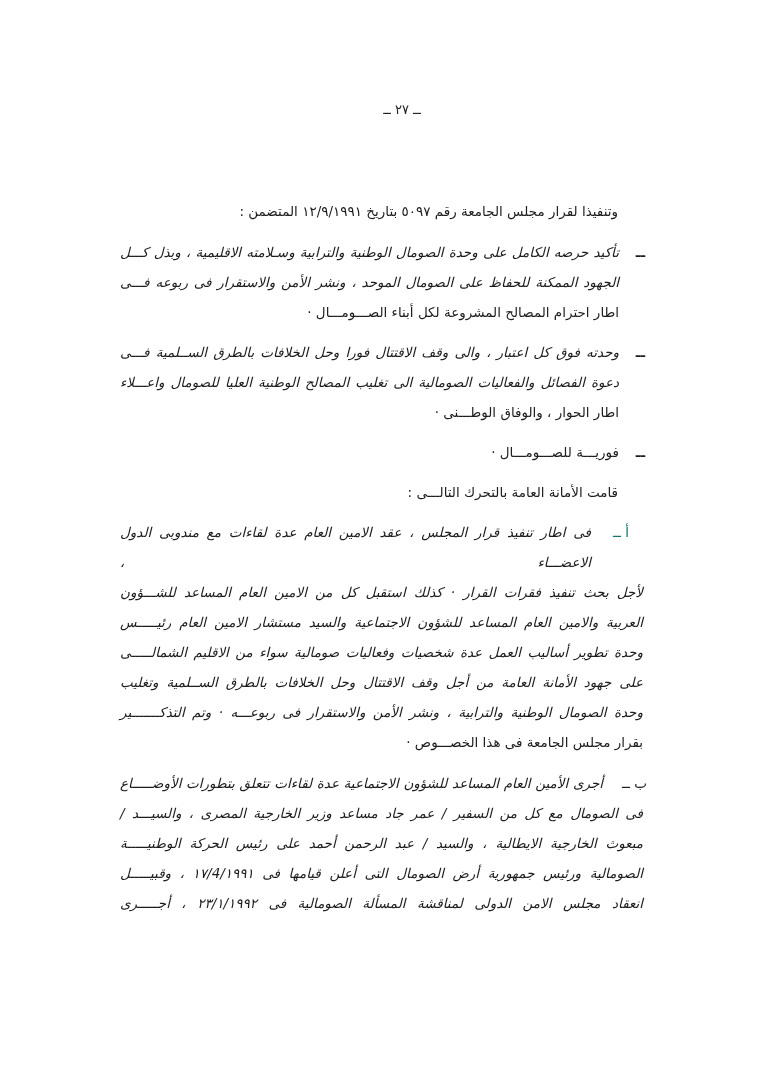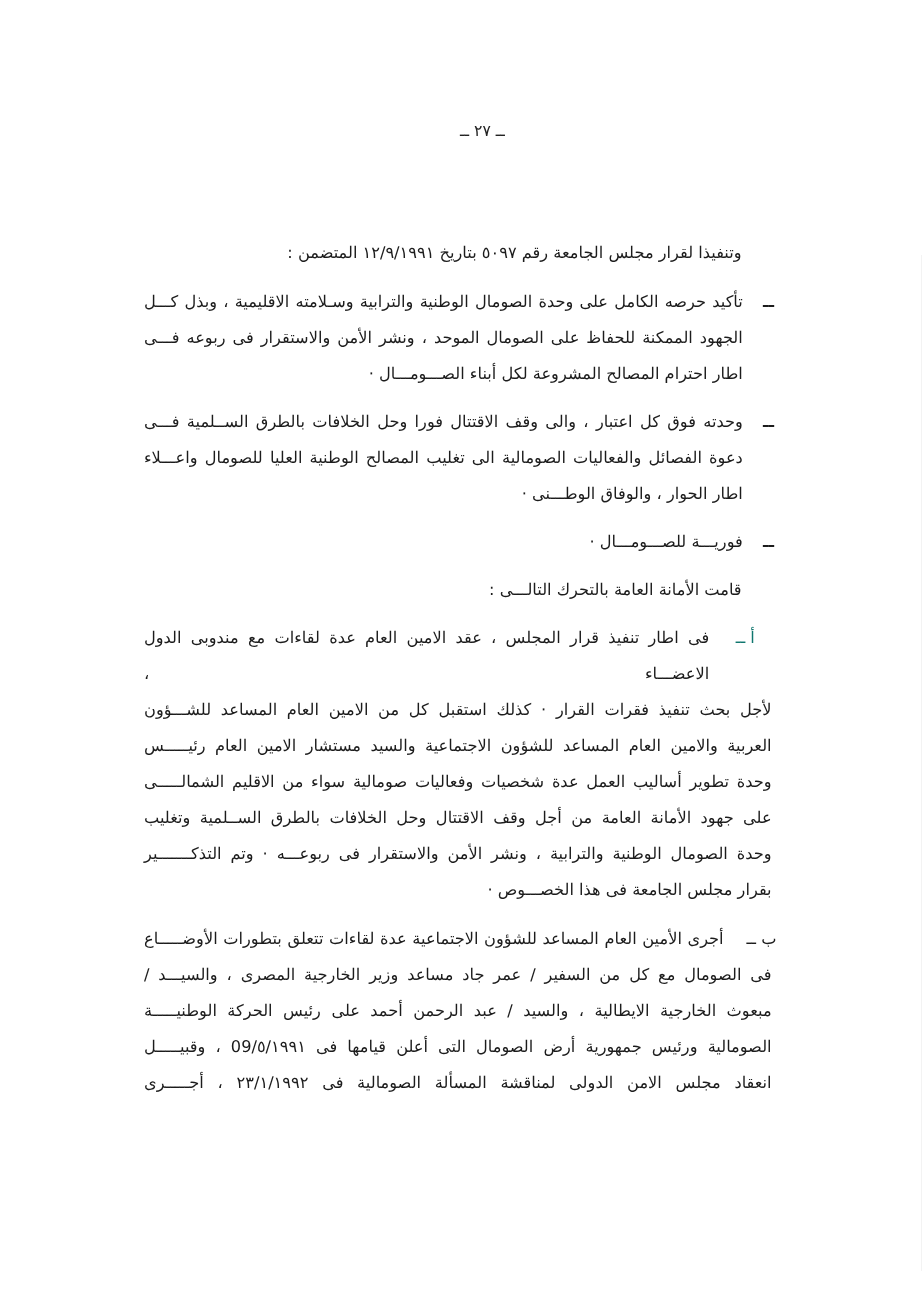--- a/index.html
+++ b/index.html
@@ -30,20 +30,21 @@
   .para{position:relative;margin:0 0 10px 0;}
   .line{
     font-size:13.5px;
     line-height:30px;
     text-align:right;
     direction:rtl;
   }
   .line.j{
     text-align:justify;
     text-align-last:justify;
+    font-style:italic;
   }
   .marker{
     position:absolute;
     top:0;
     font-size:13.5px;
     line-height:30px;
     white-space:nowrap;
   }
   
   .bullet{padding-right:24px;}
@@ -102,18 +103,18 @@
       <div class="line j">على جهود الأمانة العامة من أجل وقف الاقتتال وحل الخلافات بالطرق الســلمية وتغليب</div>
       <div class="line j">وحدة الصومال الوطنية والترابية ، ونشر الأمن والاستقرار فى ربوعـــه · وتم التذكـــــــير</div>
       <div class="line">بقرار مجلس الجامعة فى هذا الخصـــوص ·</div>
     </div>
 
     <div class="para item-b extra-gap">
       <span class="marker">ب ــ</span>
       <div class="line j first">أجرى الأمين العام المساعد للشؤون الاجتماعية عدة لقاءات تتعلق بتطورات الأوضـــــاع</div>
       <div class="line j">فى الصومال مع كل من السفير / عمر جاد مساعد وزير الخارجية المصرى ، والسيـــد /</div>
       <div class="line j">مبعوث الخارجية الايطالية ، والسيد / عبد الرحمن أحمد على رئيس الحركة الوطنيـــــة</div>
-      <div class="line j">الصومالية ورئيس جمهورية أرض الصومال التى أعلن قيامها فى 09/٥/١٩٩١ ، وقبيـــــل</div>
+      <div class="line j">الصومالية ورئيس جمهورية أرض الصومال التى أعلن قيامها فى ١٧/4/١٩٩١ ، وقبيـــــل</div>
       <div class="line j">انعقاد مجلس الامن الدولى لمناقشة المسألة الصومالية فى ٢٣/١/١٩٩٢ ، أجـــــرى</div>
     </div>
 
   </div>
 </div>
 
 </body></html>

